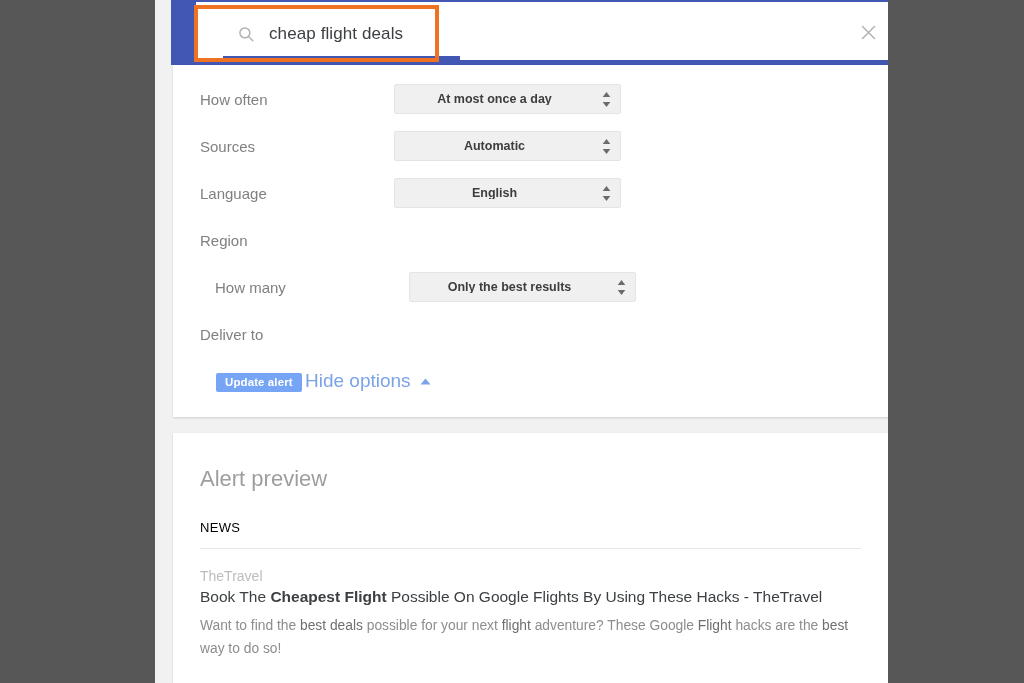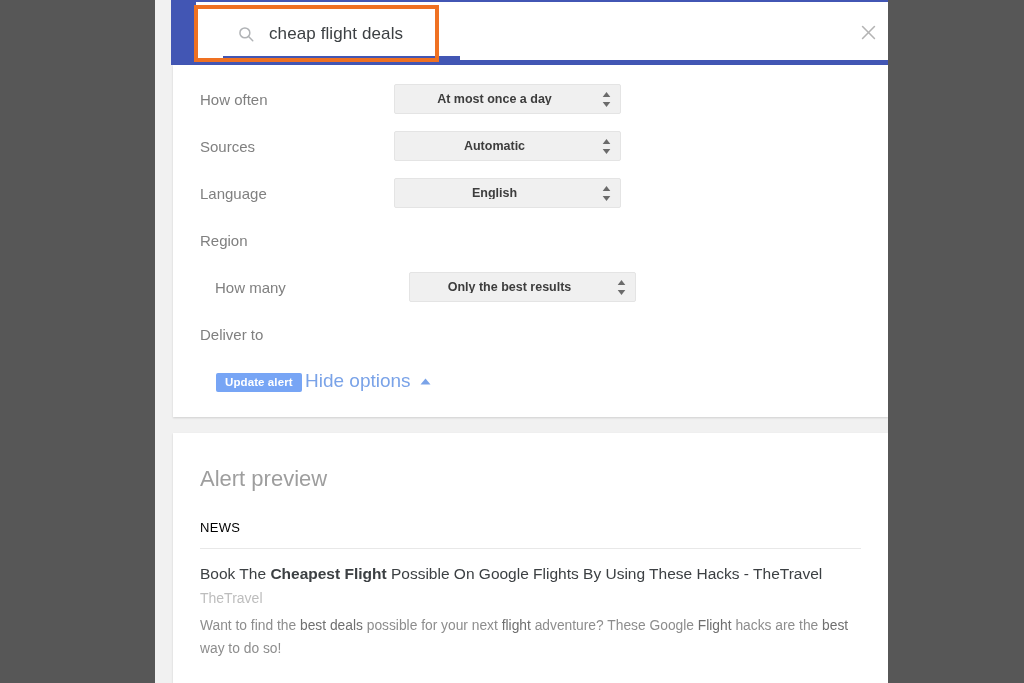--- a/index.html
+++ b/index.html
@@ -403,22 +403,22 @@
 
       </div>
 
       <div class="card" id="preview-card">
 
         <div id="preview-title">Alert preview</div>
         <div id="news-label">NEWS</div>
         <div id="news-divider-top"></div>
 
         <div id="news-item">
+          <div id="news-source">TheTravel</div>
           <div id="news-headline">Book The <b>Cheapest Flight</b> Possible On Google Flights By Using These Hacks - TheTravel</div>
-          <div id="news-source">TheTravel</div>
           <div id="news-snippet">Want to find the <b>best deals</b> possible for your next <b>flight</b> adventure? These Google <b>Flight</b> hacks are the <b>best</b> way to do so!</div>
         </div>
 
       </div>
 
     </div>
   </div>
 </div>
 
 </body></html>

